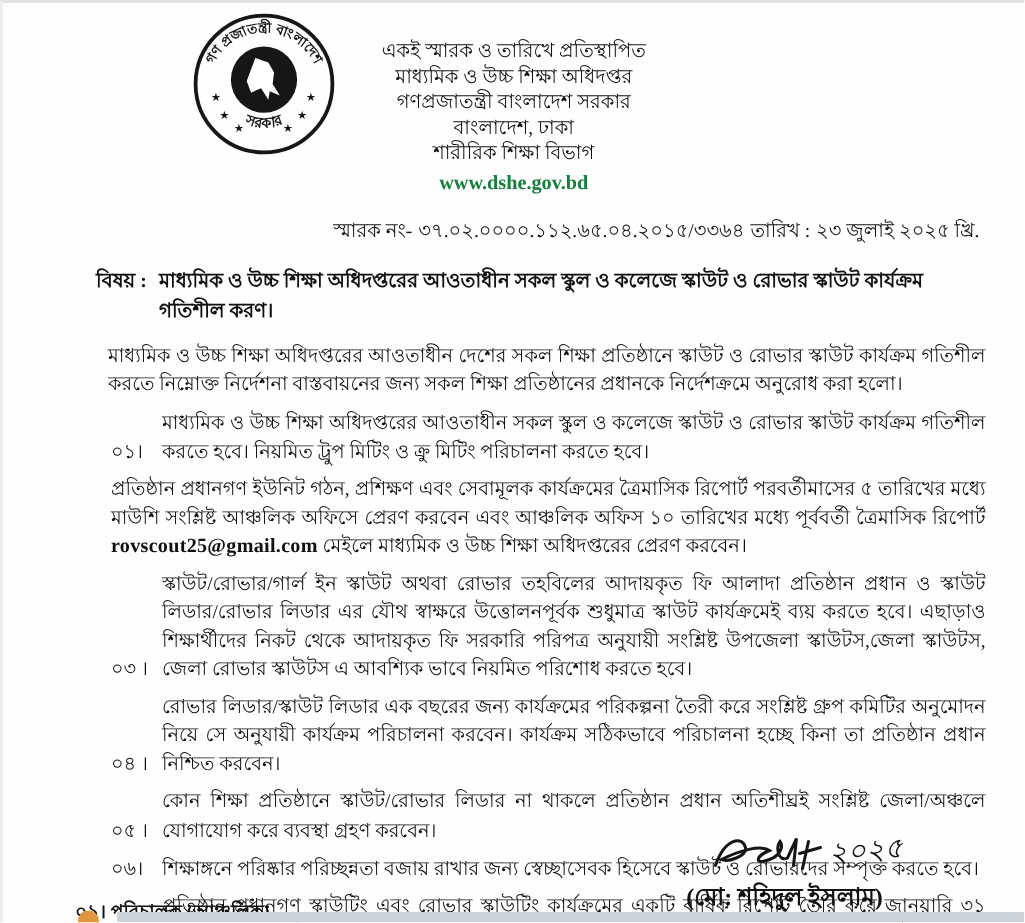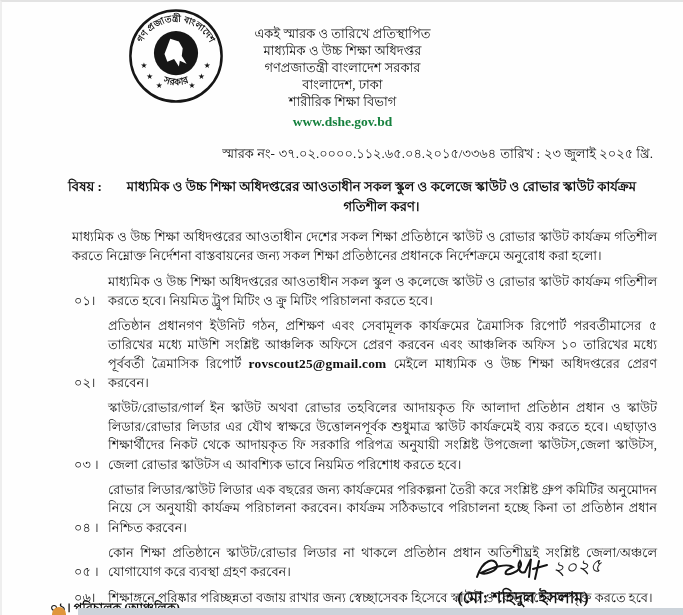--- a/index.html
+++ b/index.html
@@ -15,21 +15,21 @@
   .hdr .ln{white-space:nowrap;}
   .website{display:inline-block;margin-top:3px;font-weight:700;font-size:13.5px;
     color:#15803d;cursor:pointer;}
   
   .seal{position:absolute;left:126px;top:6px;width:96px;height:96px;}
   
   .memo-row{display:flex;justify-content:flex-end;margin:14px 26px 0 62px;font-size:13px;}
   .memo-left span{margin-right:4px;}
   .memo-right span{margin-right:4px;}
   
-  .subject{display:flex;margin:12px 26px 0 62px;font-weight:700;font-size:13.2px;line-height:1.55;text-align:center;}
+  .subject{display:flex;margin:12px 26px 0 62px;font-weight:700;font-size:13.2px;line-height:1.55;}
   .subject .lbl{flex:none;width:42px;}
   .subject .txt{flex:1;}
   
   .intro{margin:10px 26px 0 70px;font-size:12.9px;line-height:1.5;text-align:justify;}
   
   .items{margin:4px 26px 0 72px;}
   .item{display:flex;margin-top:6px;font-size:12.9px;line-height:1.45;align-items:flex-end;}
   .item .num{flex:none;width:34px;}
   .item .txt{flex:1;text-align:justify;}
   .email{font-family:"Liberation Serif",serif;font-weight:700;font-size:13.4px;letter-spacing:.2px;}
@@ -100,21 +100,20 @@
   <div class="intro">মাধ্যমিক ও উচ্চ শিক্ষা অধিদপ্তরের আওতাধীন দেশের সকল শিক্ষা প্রতিষ্ঠানে স্কাউট ও রোভার স্কাউট কার্যক্রম গতিশীল করতে নিম্নোক্ত নির্দেশনা বাস্তবায়নের জন্য সকল শিক্ষা প্রতিষ্ঠানের প্রধানকে নির্দেশক্রমে অনুরোধ করা হলো।</div>
 
   <div class="items">
 
     <div class="item">
       <span class="num">০১।</span>
       <span class="txt"><span>মাধ্যমিক ও উচ্চ শিক্ষা অধিদপ্তরের আওতাধীন সকল স্কুল ও কলেজে স্কাউট ও রোভার স্কাউট কার্যক্রম গতিশীল করতে হবে। নিয়মিত ট্রুপ মিটিং ও ক্রু মিটিং পরিচালনা করতে হবে।</span><span class="email"></span><span></span></span>
     </div>
 
     <div class="item">
-      <span class="num">০২।</span>
       <span class="txt"><span>প্রতিষ্ঠান প্রধানগণ ইউনিট গঠন, প্রশিক্ষণ এবং সেবামূলক কার্যক্রমের ত্রৈমাসিক রিপোর্ট পরবর্তীমাসের ৫ তারিখের মধ্যে মাউশি সংশ্লিষ্ট আঞ্চলিক অফিসে প্রেরণ করবেন এবং আঞ্চলিক অফিস ১০ তারিখের মধ্যে পূর্ববর্তী ত্রৈমাসিক রিপোর্ট </span><span class="email">rovscout25@gmail.com</span><span> মেইলে মাধ্যমিক ও উচ্চ শিক্ষা অধিদপ্তরের প্রেরণ করবেন।</span></span>
     </div>
 
     <div class="item">
       <span class="num">০৩ ।</span>
       <span class="txt"><span>স্কাউট/রোভার/গার্ল ইন স্কাউট অথবা রোভার তহবিলের আদায়কৃত ফি আলাদা প্রতিষ্ঠান প্রধান ও স্কাউট লিডার/রোভার লিডার এর যৌথ স্বাক্ষরে উত্তোলনপূর্বক শুধুমাত্র স্কাউট কার্যক্রমেই ব্যয় করতে হবে। এছাড়াও শিক্ষার্থীদের নিকট থেকে আদায়কৃত ফি সরকারি পরিপত্র অনুযায়ী সংশ্লিষ্ট উপজেলা স্কাউটস,জেলা স্কাউটস, জেলা রোভার স্কাউটস এ আবশ্যিক ভাবে নিয়মিত পরিশোধ করতে হবে।</span><span class="email"></span><span></span></span>
     </div>
 
     <div class="item">
       <span class="num">০৪ ।</span>

